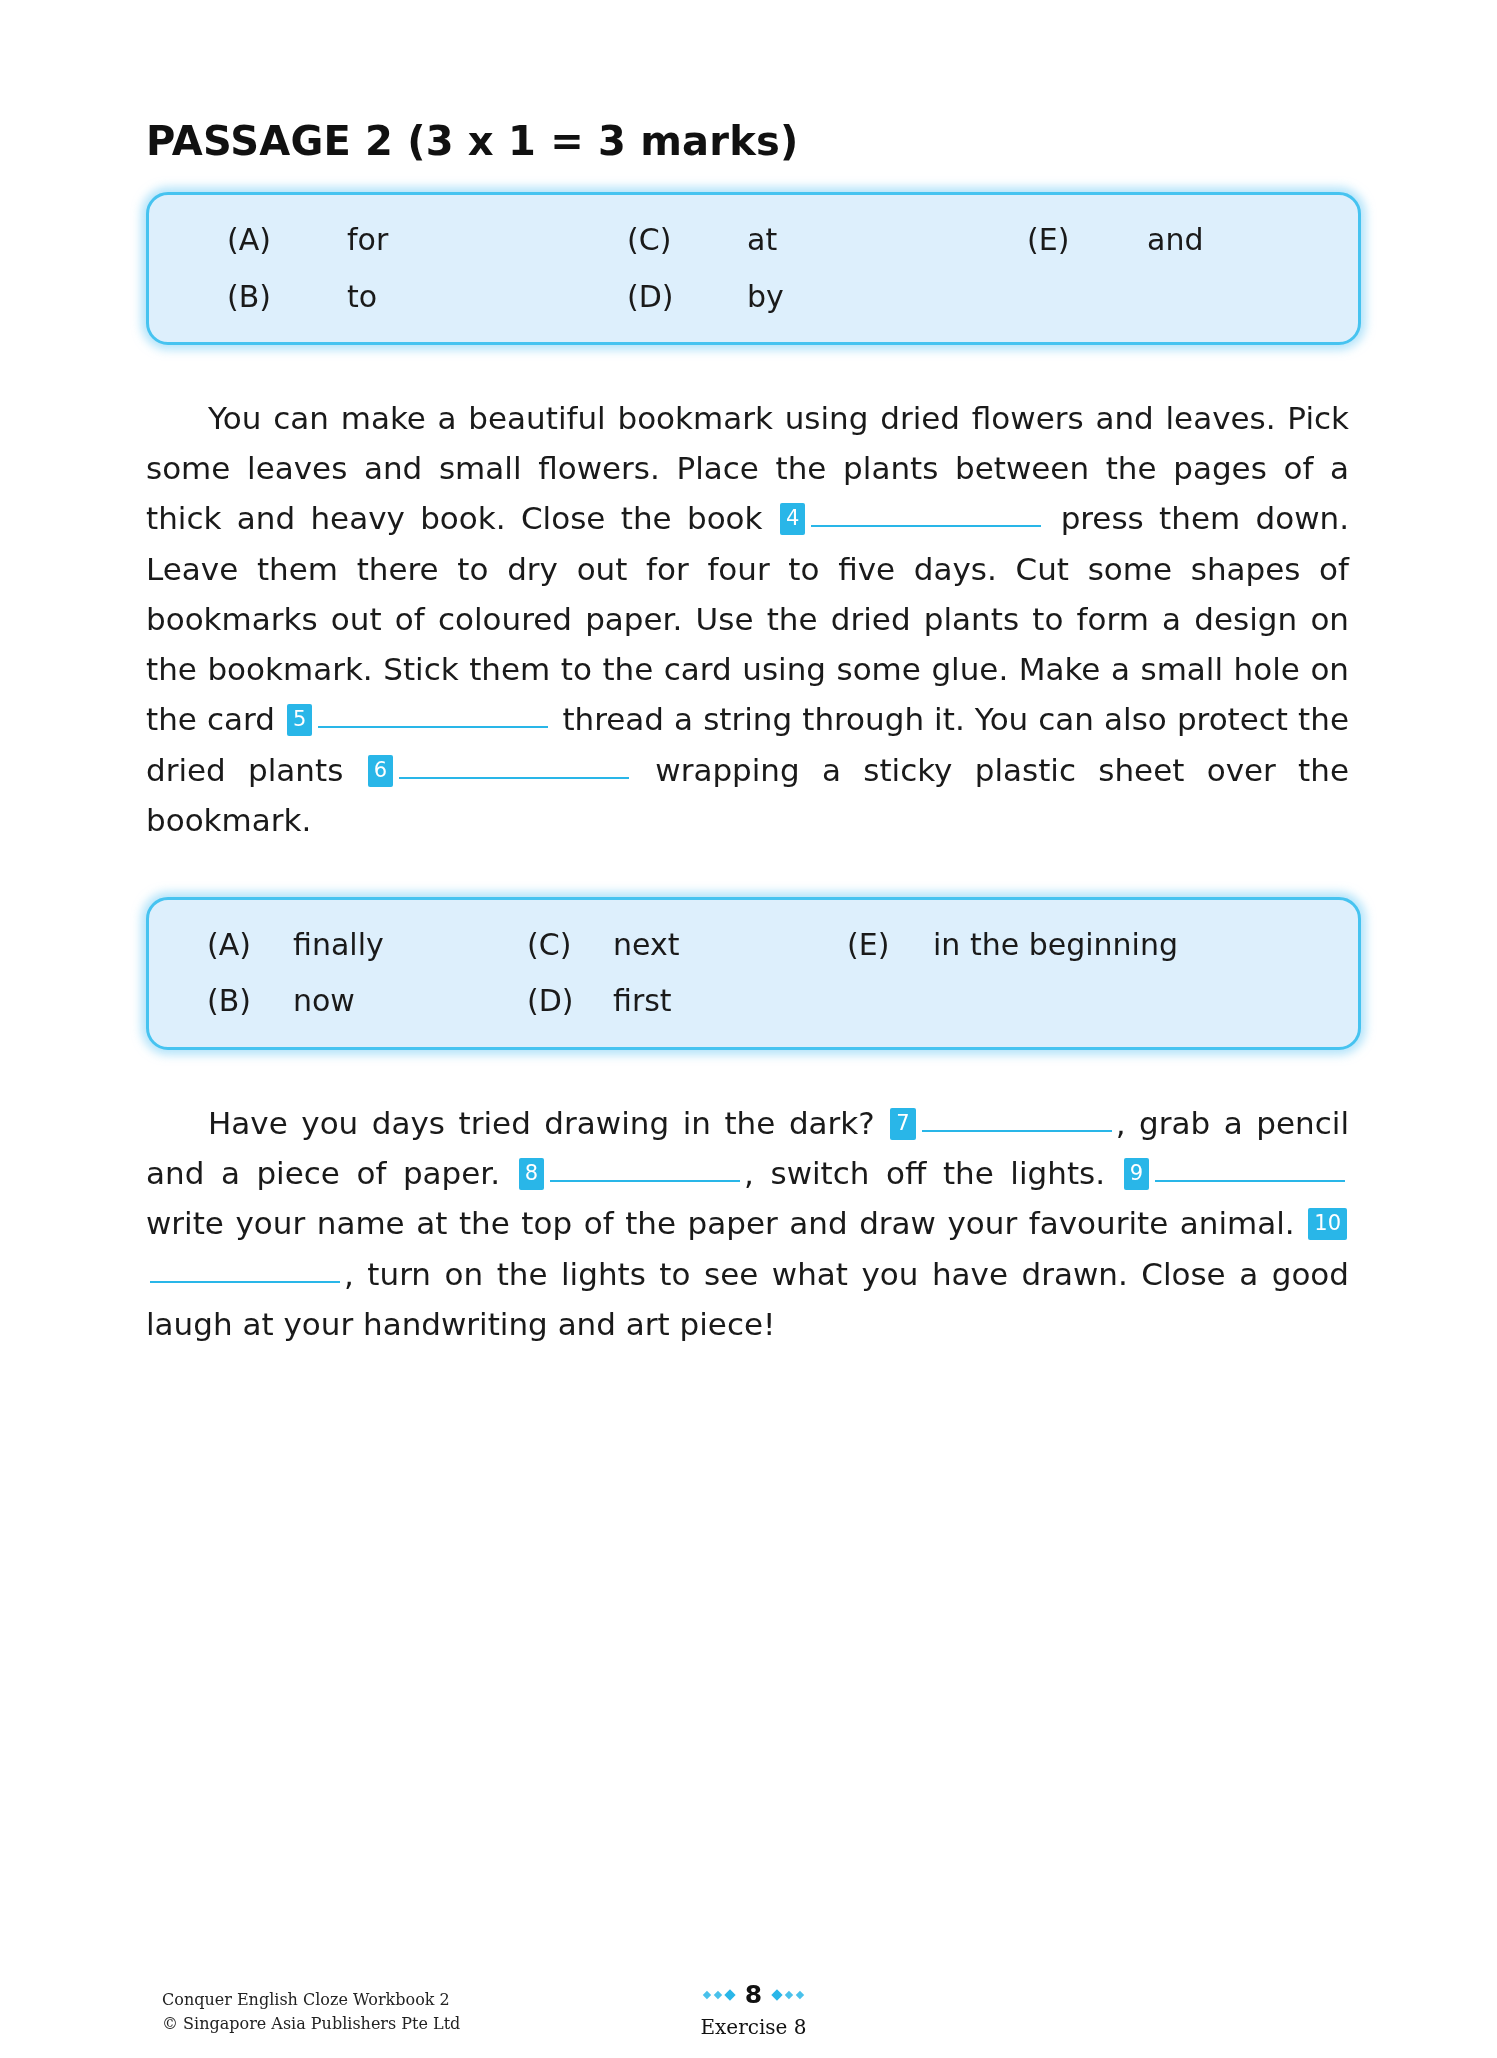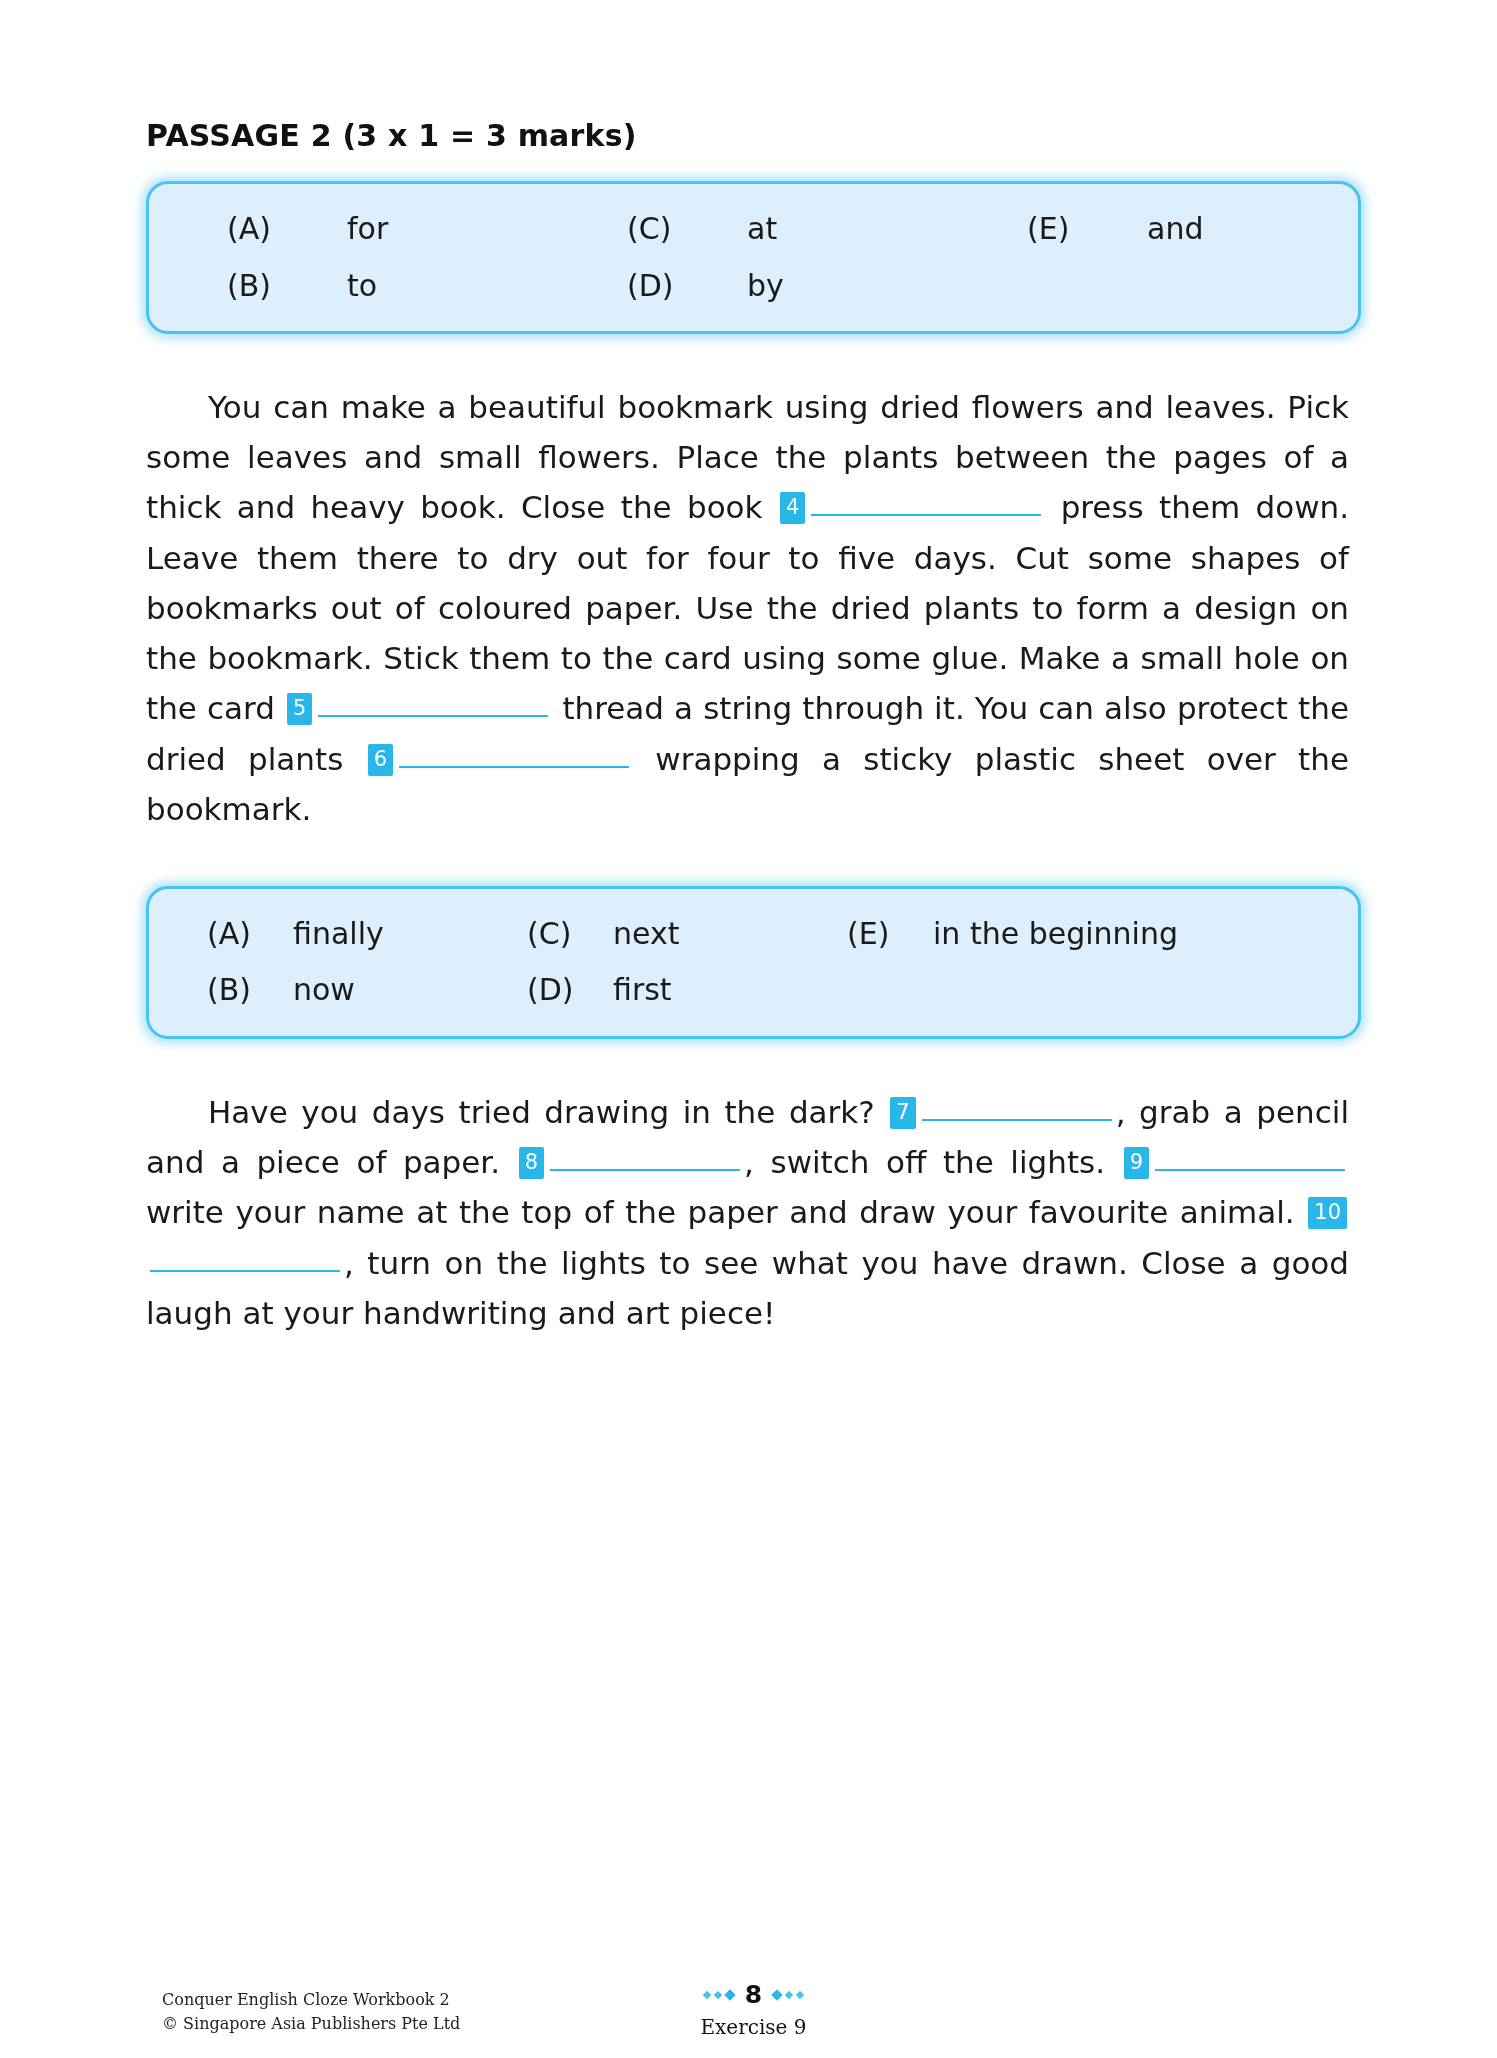--- a/index.html
+++ b/index.html
@@ -18,21 +18,21 @@
     overflow: hidden;
   }
   .content {
     position: absolute;
     left: 146px;
     top: 118px;
     width: 1215px;
   }
   .passage-title {
     font-family: "DejaVu Sans", sans-serif;
-    font-size: 30px;
+    font-size: 40px;
     font-weight: bold;
     letter-spacing: 0.2px;
     color: #111111;
     margin: 0 0 28px 0;
   }
   .options-box {
     border: 3px solid #46c3f0;
     border-radius: 22px;
     background: #ddeffc;
     box-shadow: 0 0 10px 5px rgba(120, 205, 245, 0.55);
@@ -249,16 +249,16 @@
     <div class="footer-center">
       <div class="pagemark">
         <span class="diamond small"></span>
         <span class="diamond small"></span>
         <span class="diamond"></span>
         <span class="pagenum">8</span>
         <span class="diamond"></span>
         <span class="diamond small"></span>
         <span class="diamond small"></span>
       </div>
-      <div class="exercise-label">Exercise 9</div>
+      <div class="exercise-label">Exercise 8</div>
     </div>
   </div>
 </div>
 
 </body></html>

